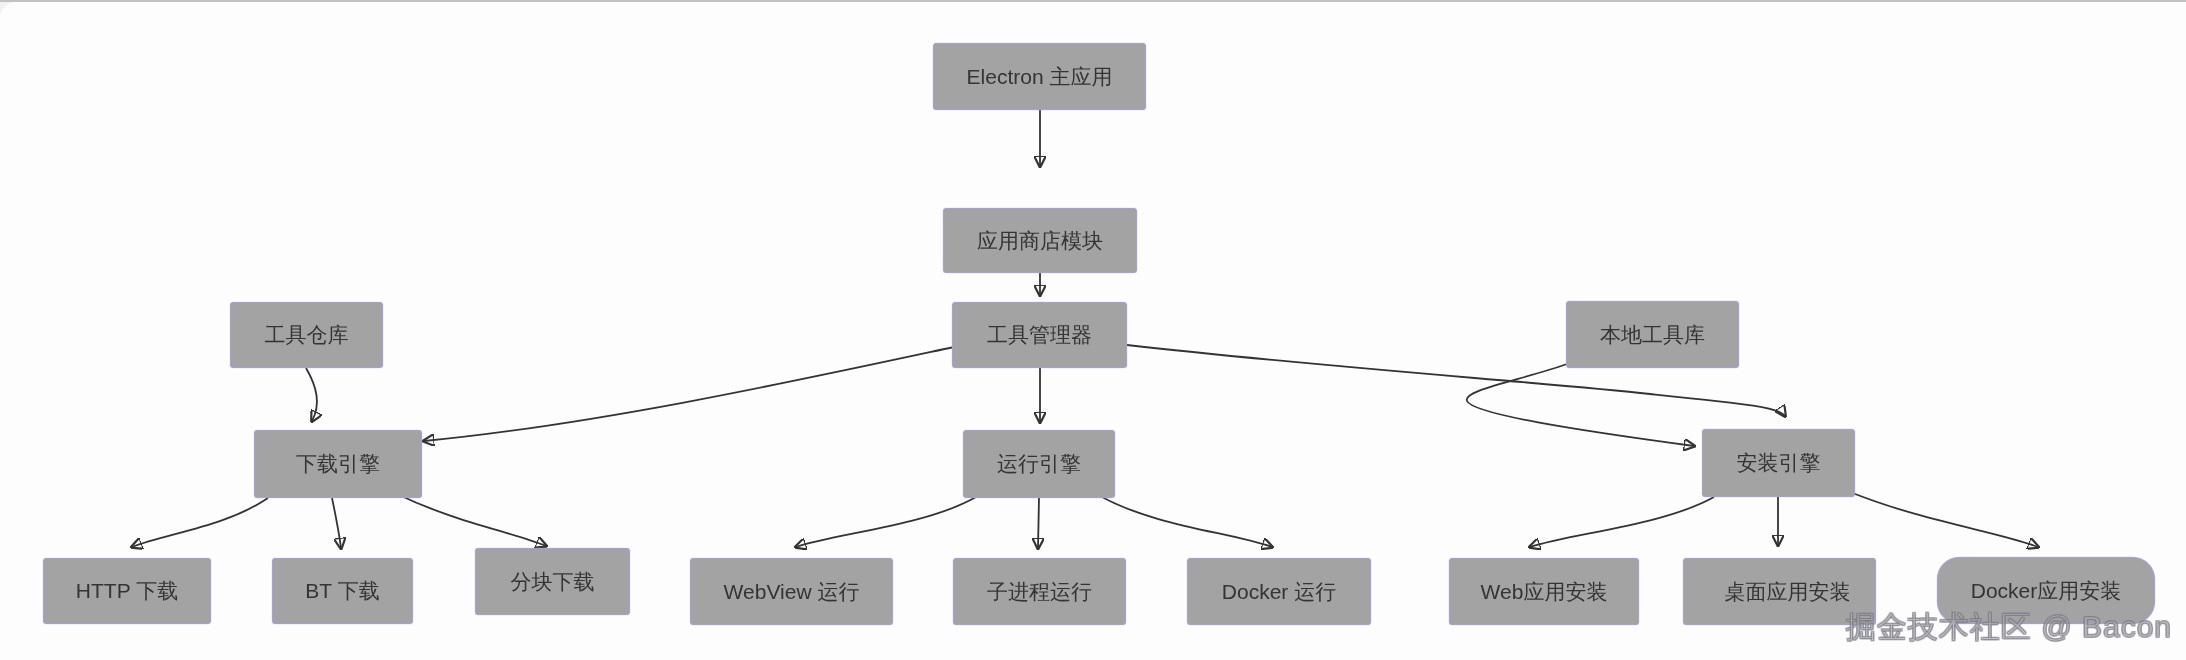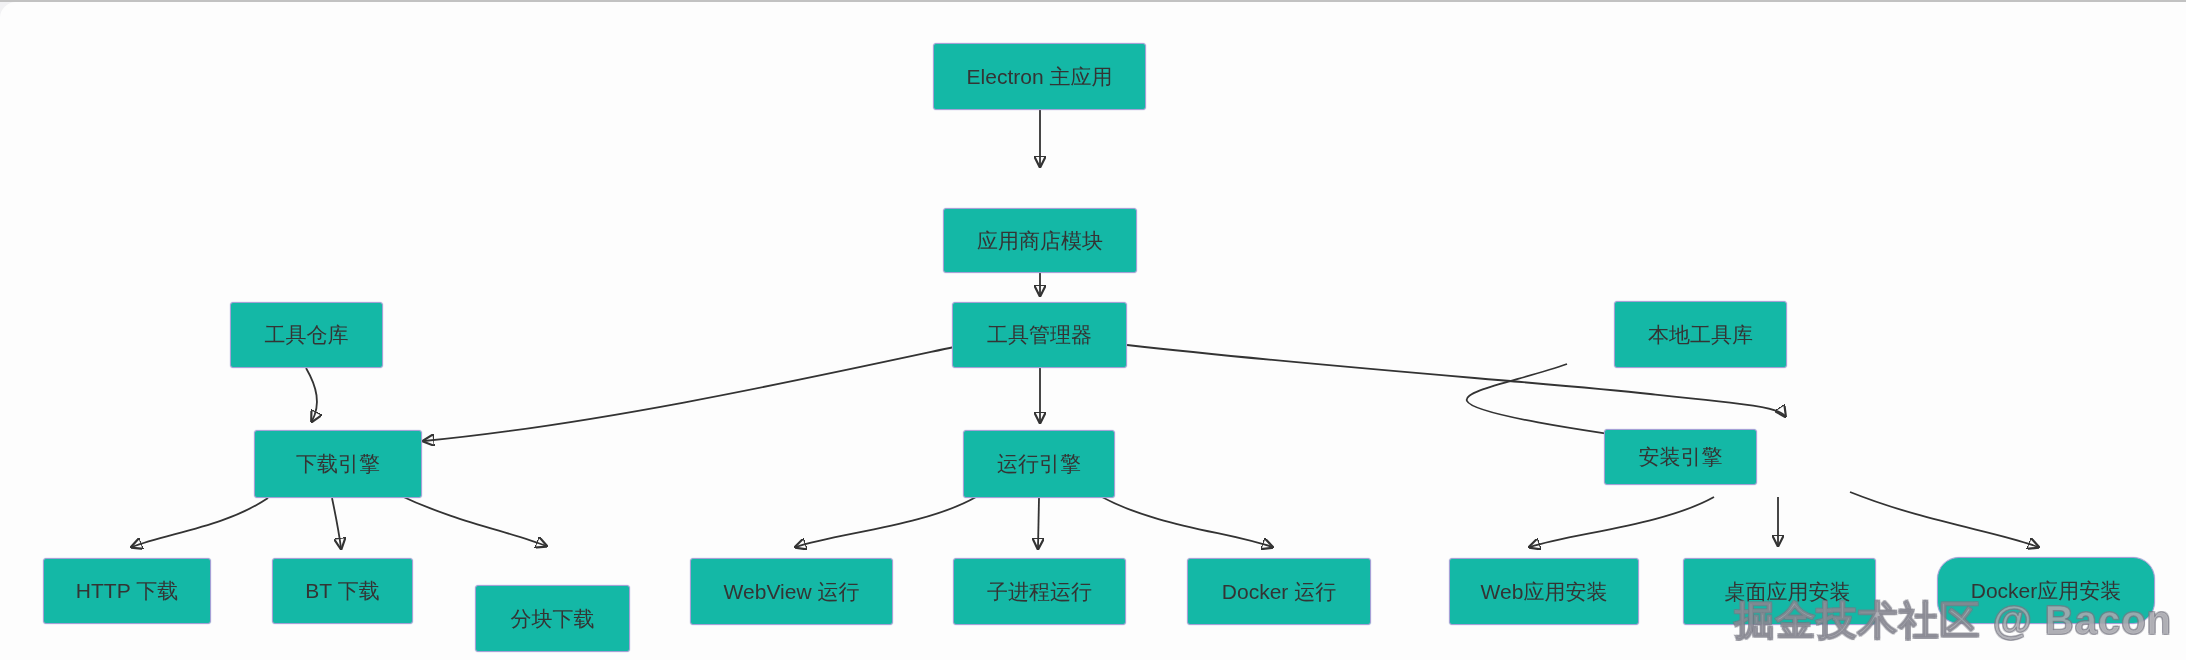--- a/index.html
+++ b/index.html
@@ -8,28 +8,28 @@
     background:#fdfdfd;
     font-family:"Liberation Sans","DejaVu Sans",sans-serif;
   }
   .top-line{position:absolute;top:0;left:0;width:2186px;height:2px;background:#c2c2c2;}
   .corner-artifact{position:absolute;top:2px;left:0;width:16px;height:16px;background:#f2f2f4;}
   .corner-artifact::after{content:"";position:absolute;inset:0;background:#fdfdfd;border-top-left-radius:16px;}
   .edges{position:absolute;top:0;left:0;width:2186px;height:660px;}
   .edges path{stroke:#333333;stroke-width:1.8;fill:none;}
   .node{
     position:absolute;box-sizing:border-box;
-    background:#14b8a6;border:1.6px solid #a5a0d6;border-radius:3px;
+    background:#a3a3a3;border:1.6px solid #a5a0d6;border-radius:3px;
     display:flex;align-items:center;justify-content:center;
     font-size:21px;color:#343434;white-space:nowrap;
     box-shadow:0 0 0 0.5px rgba(165,160,214,0.25);
   }
   .watermark{
     position:absolute;right:14px;bottom:12px;
-    font-size:40px;font-weight:700;letter-spacing:1px;
+    font-size:30px;font-weight:400;letter-spacing:1px;
     color:rgba(255,255,255,0.30);
     -webkit-text-stroke:1px rgba(110,110,122,0.55);
     text-shadow:1px 1px 0 rgba(125,125,135,0.40),-1px -1px 0 rgba(125,125,135,0.40),
                 1px -1px 0 rgba(125,125,135,0.40),-1px 1px 0 rgba(125,125,135,0.40);
   }
 </style>
 </head>
 <body>
 
 <div class="top-line"></div>
@@ -56,27 +56,27 @@
   <path d="M1102,497 C1155,526 1233,533 1272,547" marker-end="url(#arrow)"></path>
   <path d="M1714,497 C1662,526 1572,533 1530,547" marker-end="url(#arrow)"></path>
   <path d="M1778,497 L1778,545" marker-end="url(#arrow)"></path>
   <path d="M1850,492 C1925,522 2000,532 2038,547" marker-end="url(#arrow)"></path>
 </svg>
 
 <div class="node" style="left:933px;top:43px;width:213px;height:67px;">Electron 主应用</div>
 <div class="node" style="left:943px;top:173px;width:194px;height:65px;margin-top:35px;">应用商店模块</div>
 <div class="node" style="left:952px;top:302px;width:175px;height:66px;">工具管理器</div>
 <div class="node" style="left:230px;top:302px;width:153px;height:66px;">工具仓库</div>
-<div class="node" style="left:1566px;top:301px;width:173px;height:67px;margin-left:48px;">本地工具库</div>
+<div class="node" style="left:1566px;top:301px;width:173px;height:67px;">本地工具库</div>
 <div class="node" style="left:254px;top:430px;width:168px;height:68px;">下载引擎</div>
 <div class="node" style="left:963px;top:430px;width:152px;height:68px;">运行引擎</div>
-<div class="node" style="left:1604px;top:429px;width:153px;height:56px;">安装引擎</div>
+<div class="node" style="left:1702px;top:429px;width:153px;height:68px;">安装引擎</div>
 <div class="node" style="left:43px;top:558px;width:168px;height:66px;">HTTP 下载</div>
 <div class="node" style="left:272px;top:558px;width:141px;height:66px;">BT 下载</div>
-<div class="node" style="left:475px;top:585px;width:155px;height:67px;">分块下载</div>
+<div class="node" style="left:475px;top:548px;width:155px;height:67px;">分块下载</div>
 <div class="node" style="left:690px;top:558px;width:203px;height:67px;">WebView 运行</div>
 <div class="node" style="left:953px;top:558px;width:173px;height:67px;text-align:center;">子进程运行</div>
 <div class="node" style="left:1187px;top:558px;width:184px;height:67px;">Docker 运行</div>
 <div class="node" style="left:1430px;top:558px;width:190px;height:67px;margin-left:19px;">Web应用安装</div>
 <div class="node" style="left:1683px;top:558px;width:193px;height:67px;padding-left:16px;">桌面应用安装</div>
 <div class="node" style="left:1937px;top:557px;width:218px;height:67px;border-radius:22px;">Docker应用安装</div>
 
 <div class="watermark">掘金技术社区 @ Bacon</div>
 
 </body></html>

